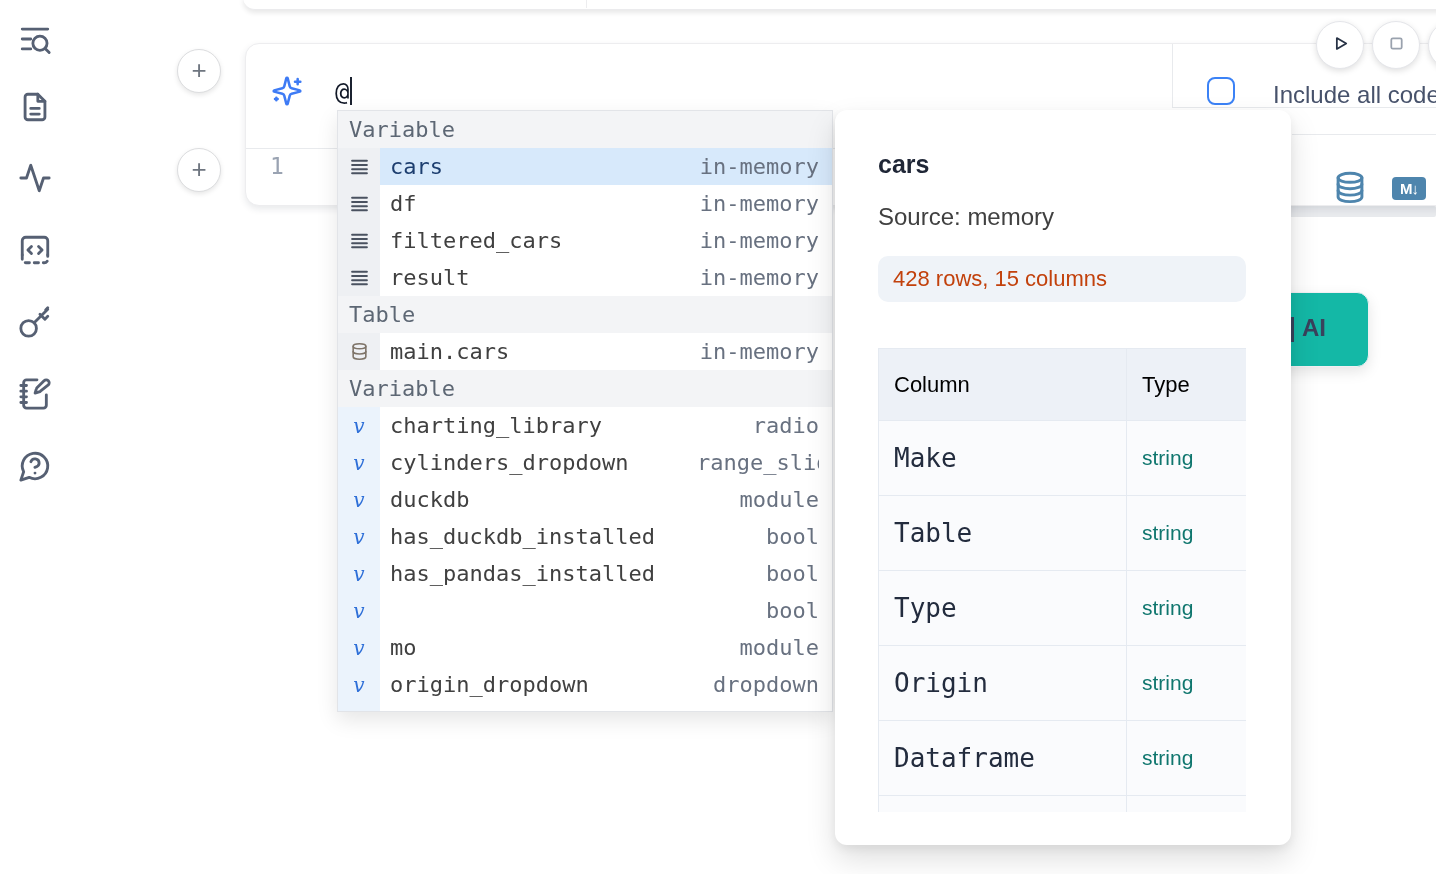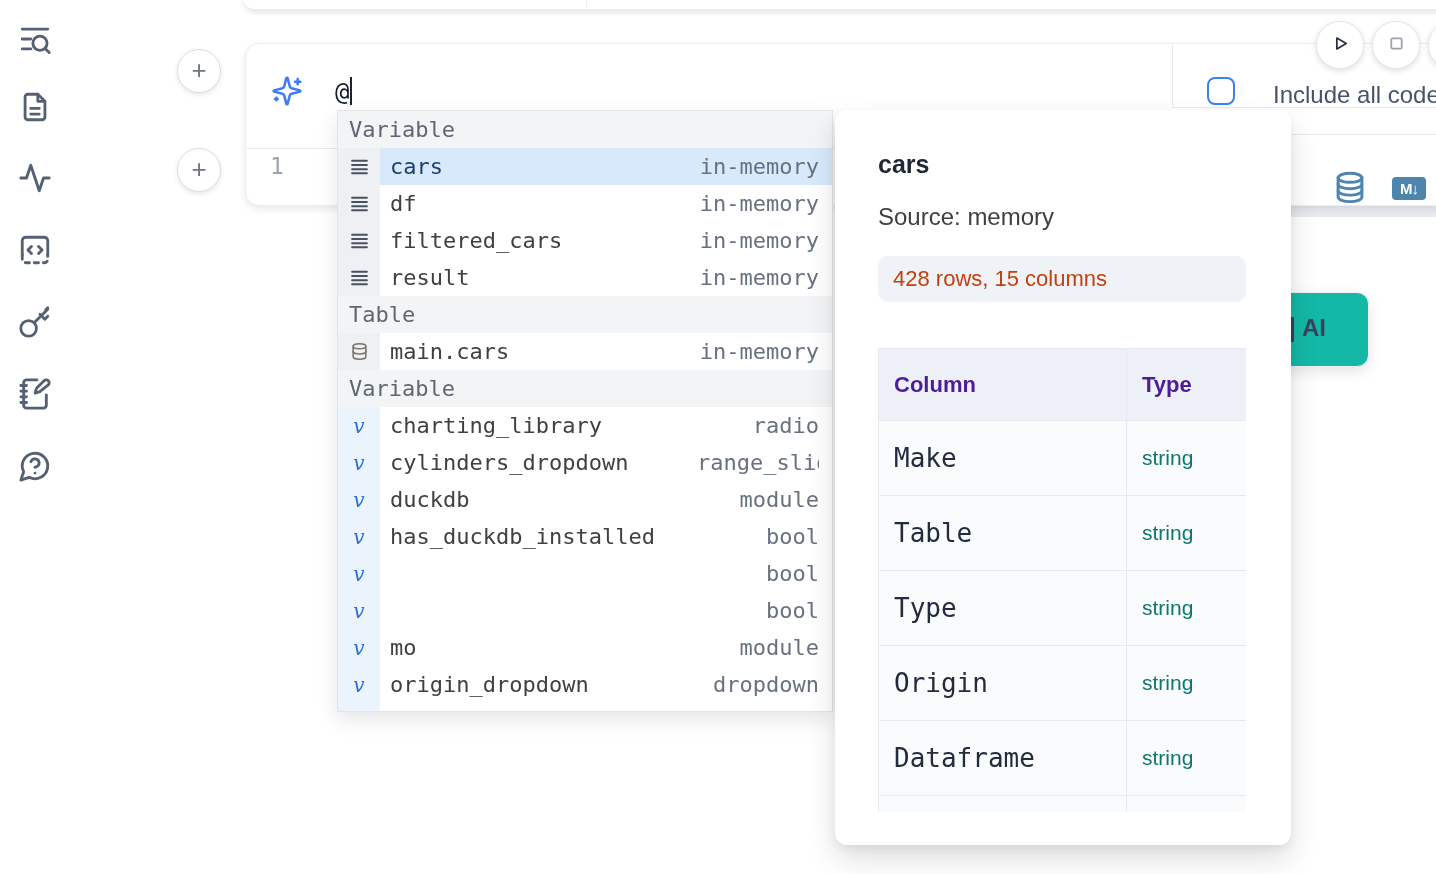--- a/index.html
+++ b/index.html
@@ -88,22 +88,22 @@
   .panel-title{left:43px;top:40px;font-size:25px;font-weight:bold;color:#1f2636;}
   .panel-source{left:43px;top:93px;font-size:24px;color:#404040;}
   .shape-badge{left:43px;top:146px;width:368px;height:46px;background:#eff3f8;
     border-radius:10px;}
   .shape-badge span{position:absolute;left:15px;top:0;line-height:46px;font-size:22px;
     color:#c2410c;}
   .tbl-wrap{left:43px;top:238px;width:368px;height:464px;overflow:hidden;}
   table.schema{border-collapse:collapse;width:368px;table-layout:fixed;}
   table.schema th,table.schema td{border:1px solid #e5eaf1;padding:0 0 0 15px;
     text-align:left;}
-  table.schema th{height:71px;background:#edf1f7;font-size:22px;font-weight:700;
-    color:#4c1d95;}
+  table.schema th{height:71px;background:#edf1f7;font-size:22px;font-weight:400;
+    color:#000000;}
   table.schema td{height:74px;background:#fafbfd;}
   td.cname{font-family:"DejaVu Sans Mono",monospace;font-size:26px;color:#232c3e;}
   td.ctype{font-size:21px;color:#0f766e;}
   .w1{width:232px;} .w2{width:134px;}
 </style>
 </head>
 <body>
 
 <div id="stage">
 
@@ -321,20 +321,21 @@
           <span class="ac-label">has_duckdb_installed</span>
         <span class="ac-detail">bool</span>
         </div>
     </div>
 
     <div class="ac-row">
       <div class="gutter blue">
           <span class="vglyph">v</span>
         </div>
       <div class="ac-main">
+          <span class="ac-label">has_pandas_installed</span>
         <span class="ac-detail">bool</span>
         </div>
     </div>
 
     <div class="ac-row">
       <div class="gutter blue">
           <span class="vglyph">v</span>
         </div>
       <div class="ac-main">
         <span class="ac-detail">bool</span>

